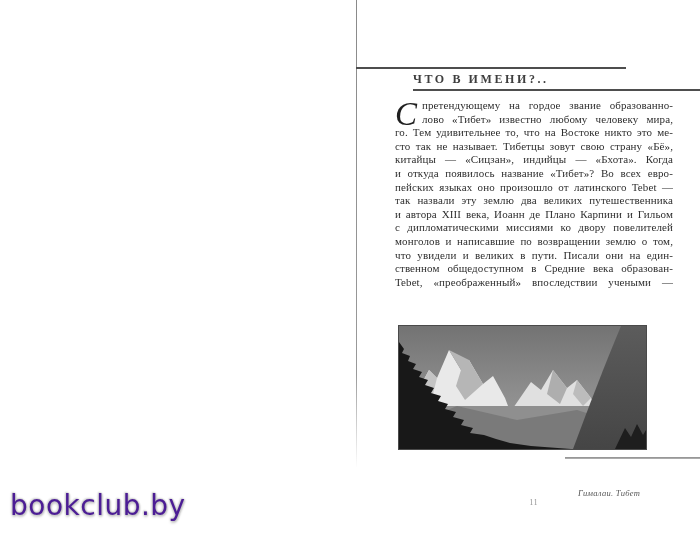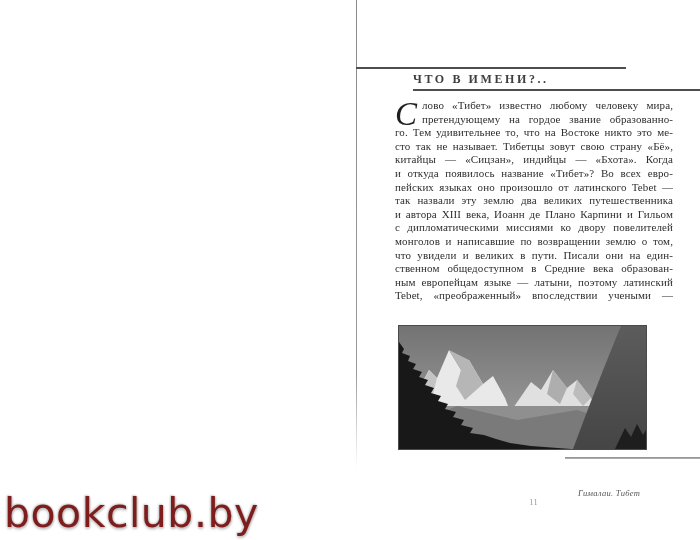--- a/index.html
+++ b/index.html
@@ -105,26 +105,26 @@
     width: 278px;
     text-align: center;
     font-size: 7.5px;
     color: #8a8a8a;
     letter-spacing: 1px;
   }
 
   
   .watermark {
     position: absolute;
-    left: 4px; top: 489px;
+    left: 10px; top: 489px;
     font-family: "DejaVu Sans", sans-serif;
-    font-size: 41px;
+    font-size: 28px;
     font-weight: 400;
     letter-spacing: 0.5px;
-    color: #7f1d1d;
+    color: #4c1d95;
     text-shadow:
       0 0 2px #bdbdbd,
       1px 1px 2px #c6c6c6,
       -1px -1px 2px #d9d9d9,
       0 2px 3px #cccccc;
   }
 </style>
 </head>
 <body>
 
@@ -133,34 +133,33 @@
   <div class="spine-line"></div>
 
   <div>
 
     <div class="rule-top"></div>
     <div class="chapter-title">ЧТО В ИМЕНИ?..</div>
     <div class="rule-bottom"></div>
 
     <div class="text-block">
       <span class="drop-cap">С</span>
+      <div class="line indented">претендующему на гордое звание образованно-</div>
       <div class="line indented">лово «Тибет» известно любому человеку мира,</div>
-      <div class="line indented">претендующему на гордое звание образованно-</div>
       <div class="line">го. Тем удивительнее то, что на Востоке никто это ме-</div>
       <div class="line">сто так не называет. Тибетцы зовут свою страну «Бё»,</div>
       <div class="line">китайцы — «Сицзан», индийцы — «Бхота». Когда</div>
       <div class="line">и откуда появилось название «Тибет»? Во всех евро-</div>
       <div class="line">пейских языках оно произошло от латинского Tebet —</div>
       <div class="line">так назвали эту землю два великих путешественника</div>
       <div class="line">и автора XIII века, Иоанн де Плано Карпини и Гильом</div>
       <div class="line">с дипломатическими миссиями ко двору повелителей</div>
       <div class="line">монголов и написавшие по возвращении землю о том,</div>
       <div class="line">что увидели и великих в пути. Писали они на един-</div>
       <div class="line">ственном общедоступном в Средние века образован-</div>
-      <div class="line">ным европейцам языке — латыни, поэтому латинский</div>
       <div class="line">Tebet, «преображенный» впоследствии учеными —</div>
     </div>
 
     <div class="photo">
       <svg viewBox="0 0 247 123" width="247" height="123" preserveAspectRatio="none">
         <defs>
           <linearGradient id="sky" x1="0" y1="0" x2="0" y2="1">
             <stop offset="0" stop-color="#737373"></stop>
             <stop offset="0.55" stop-color="#8e8e8e"></stop>
             <stop offset="1" stop-color="#9c9c9c"></stop>

